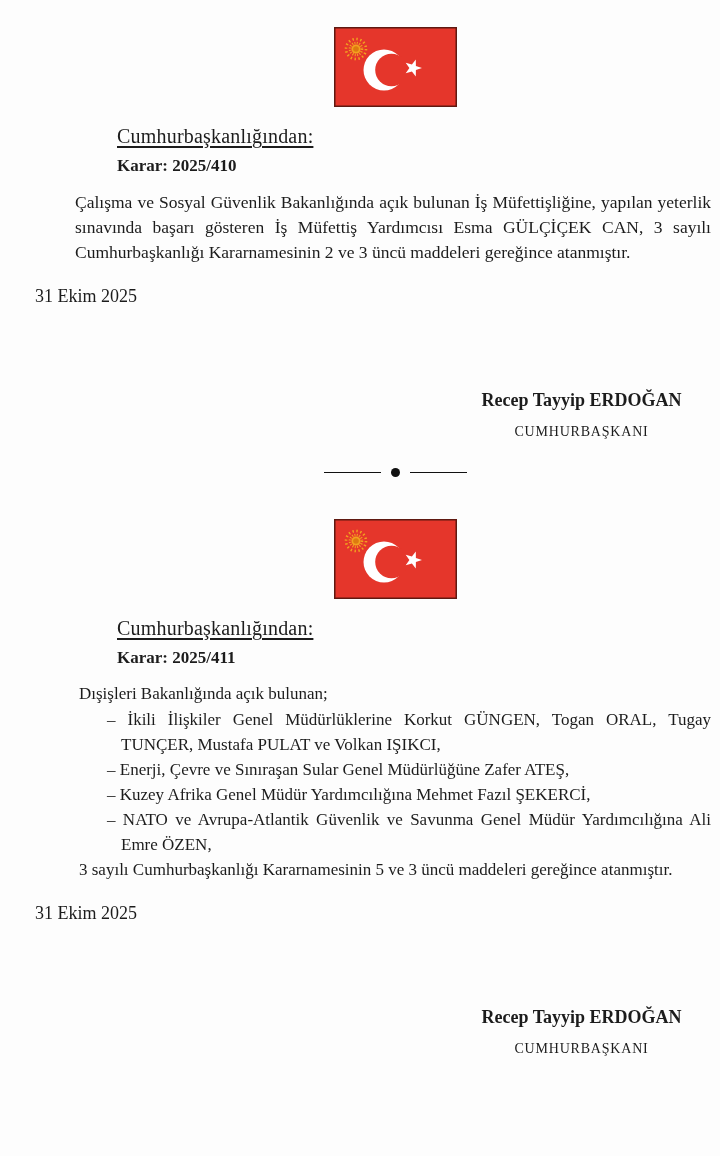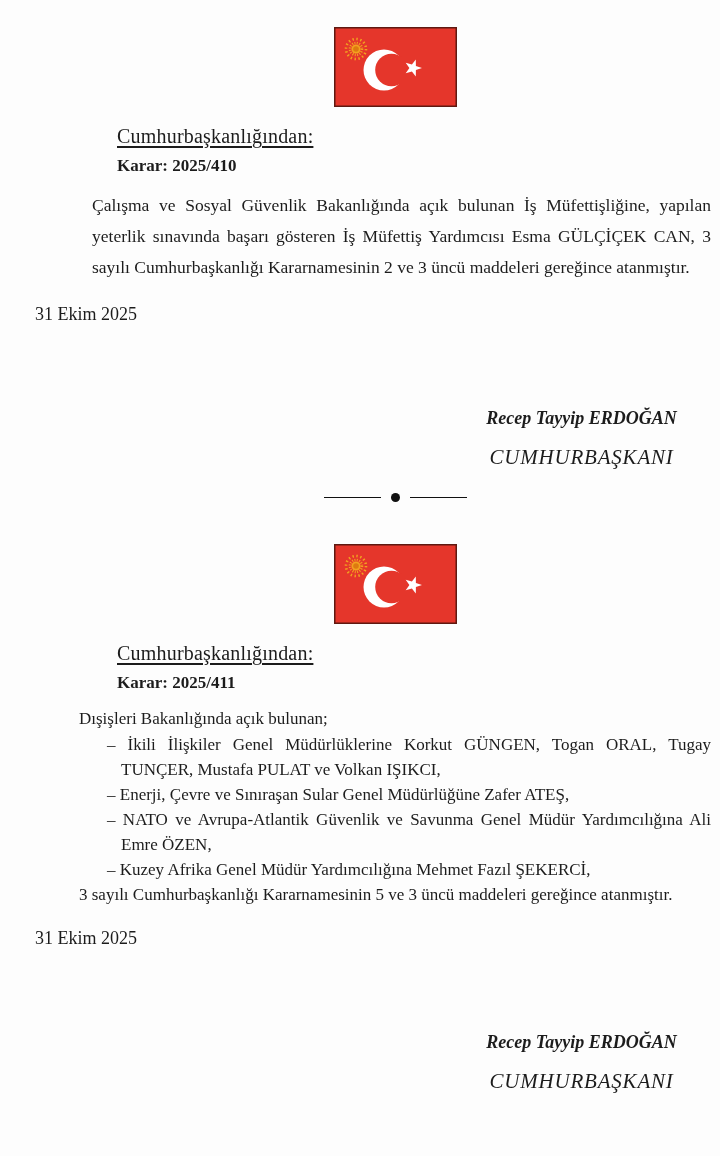--- a/index.html
+++ b/index.html
@@ -34,23 +34,23 @@
     text-decoration: underline;
     text-underline-offset: 3px;
     letter-spacing: 0.2px;
   }
   .karar {
     margin-top: 8px;
     font-size: 17px;
     font-weight: bold;
   }
   .body-par {
-    margin: 14px 44px 0 57px;
+    margin: 14px 44px 0 40px;
     font-size: 17.5px;
-    line-height: 31px;
+    line-height: 25px;
     text-align: justify;
   }
   .intro-line {
     margin: 13px 44px 0 44px;
     font-size: 17px;
     line-height: 25px;
   }
   .appt-list { margin-top: 1px; }
   .appt {
     margin: 0 44px 0 72px;
@@ -69,31 +69,30 @@
   .date-line {
     margin-top: 20px;
     text-align: left;
     font-size: 18px;
     line-height: 22px;
   }
   .sig-block {
     margin: 82px 66px 0 auto;
     width: 215px;
     text-align: center;
-    font-style: italic;
   }
   .sig-name {
     font-size: 18px;
     font-weight: bold;
     line-height: 22px;
     white-space: nowrap;
   }
   .sig-title {
-    margin-top: 18px;
-    font-size: 21px;
+    margin-top: 11px;
+    font-size: 14px;
     line-height: 20px;
     letter-spacing: 0.8px;
   }
   .divider {
     margin-top: 24px;
     display: flex;
     align-items: center;
     justify-content: center;
     gap: 10px;
     height: 12px;
@@ -172,22 +171,22 @@
     <div class="heading-block">
       <div class="issuer">Cumhurbaşkanlığından:</div>
       <div class="karar">Karar: 2025/411</div>
     </div>
 
     <p class="intro-line">Dışişleri Bakanlığında açık bulunan;</p>
 
     <div class="appt-list">
       <div class="appt"><span>–</span> <span>İkili İlişkiler Genel Müdürlüklerine Korkut GÜNGEN, Togan ORAL, Tugay TUNÇER, Mustafa PULAT ve Volkan IŞIKCI,</span></div>
       <div class="appt"><span>–</span> <span>Enerji, Çevre ve Sınıraşan Sular Genel Müdürlüğüne Zafer ATEŞ,</span></div>
+      <div class="appt"><span>–</span> <span>Kuzey Afrika Genel Müdür Yardımcılığına Mehmet Fazıl ŞEKERCİ,</span></div>
       <div class="appt"><span>–</span> <span>NATO ve Avrupa-Atlantik Güvenlik ve Savunma Genel Müdür Yardımcılığına Ali Emre ÖZEN,</span></div>
-      <div class="appt"><span>–</span> <span>Kuzey Afrika Genel Müdür Yardımcılığına Mehmet Fazıl ŞEKERCİ,</span></div>
     </div>
 
     <p class="closing">3 sayılı Cumhurbaşkanlığı Kararnamesinin 5 ve 3 üncü maddeleri gereğince atanmıştır.</p>
 
     <div class="date-line">31 Ekim 2025</div>
 
     <div class="sig-block">
       <div class="sig-name">Recep Tayyip ERDOĞAN</div>
       <div class="sig-title">CUMHURBAŞKANI</div>
     </div>

